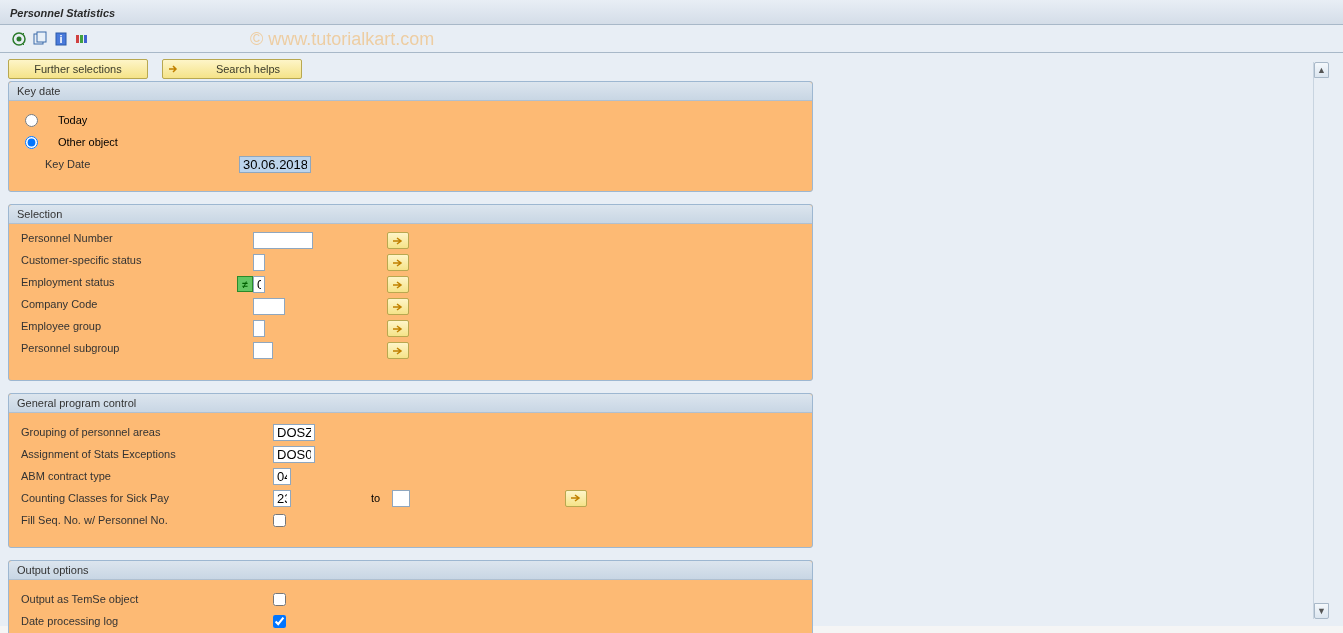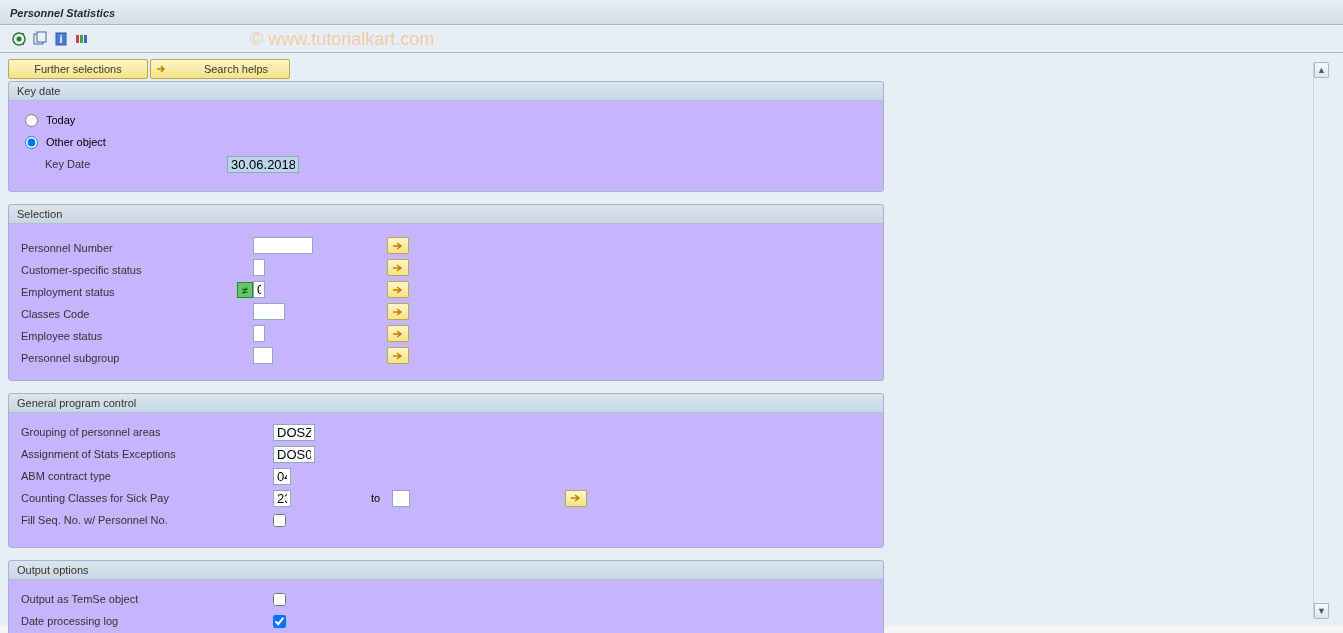--- a/index.html
+++ b/index.html
@@ -45,63 +45,63 @@
     
     .main-area {
       background: #e8eef5;
       padding: 6px 8px;
       height: calc(100% - 60px);
       position: relative;
     }
     
     .button-row {
       display: flex;
-      gap: 2px;
+      gap: 14px;
       margin-bottom: 2px;
     }
     
     .sap-btn {
       background: linear-gradient(#fef5c8, #f5e388);
       border: 1px solid #b8a850;
       border-radius: 2px;
       padding: 2px 4px;
       height: 20px;
       display: inline-flex;
       align-items: center;
       justify-content: center;
       cursor: pointer;
       color: #3a3a2a;
     }
     .sap-btn.wide { width: 140px; }
     .sap-btn.wide2 { width: 140px; }
     
     .group-box {
-      width: 876px;
+      width: 805px;
       border: 1px solid #9db7d1;
       border-radius: 3px;
       margin-bottom: 12px;
-      background: #c4b5fd;
+      background: #fdba74;
     }
     .group-header {
       background: linear-gradient(#dce5ee, #c8d6e4);
       border-bottom: 1px solid #b0c0d0;
       padding: 3px 8px;
       font-size: 11px;
       color: #333;
       border-radius: 3px 3px 0 0;
     }
     .group-body {
       padding: 8px 8px 16px 8px;
     }
     
     .form-row {
       display: flex;
       align-items: center;
       height: 22px;
-      gap: 4px;
+      gap: 16px;
     }
     .form-label {
       width: 206px;
       padding-left: 4px;
       color: #333;
     }
     .form-label.indent { padding-left: 28px; }
     
     input[type="text"].sap-input {
       height: 17px;
@@ -122,21 +122,21 @@
     .arrow-btn {
       background: linear-gradient(#fef5c8, #f5e388);
       border: 1px solid #b8a850;
       border-radius: 2px;
       width: 22px; height: 17px;
       display: inline-flex; align-items: center; justify-content: center;
       cursor: pointer;
       position: absolute;
     }
     
-    .sel-row { position: relative; height: 22px; display: flex; align-items: flex-end; }
+    .sel-row { position: relative; height: 22px; display: flex; align-items: flex-start; }
     .sel-label { width: 220px; padding-left: 4px; color: #333; }
     .sel-arrow { left: 370px; }
     
     .gpc-row { display: flex; align-items: center; height: 22px; position: relative; }
     .gpc-label { width: 256px; padding-left: 4px; color: #333; }
     
     .neq-icon {
       width: 16px; height: 16px;
       background: #63c663;
       border: 1px solid #2a8a2a;
@@ -267,30 +267,30 @@
         <span class="sel-label">Employment status</span>
         <span class="neq-icon">≠</span>
         <input type="text" class="sap-input" style="width: 12px;" value="0">
         <span class="arrow-btn sel-arrow">
             <svg width="12" height="10" viewBox="0 0 12 10">
               <path d="M1 5 L8 5 M5 2 L9 5 L5 8" stroke="#c08000" stroke-width="1.5" fill="none"></path>
             </svg>
           </span>
       </div>
       <div class="sel-row">
-        <span class="sel-label">Classes Code</span>
+        <span class="sel-label">Company Code</span>
         <input type="text" class="sap-input" style="width: 32px; margin-left: 16px;">
         <span class="arrow-btn sel-arrow">
             <svg width="12" height="10" viewBox="0 0 12 10">
               <path d="M1 5 L8 5 M5 2 L9 5 L5 8" stroke="#c08000" stroke-width="1.5" fill="none"></path>
             </svg>
           </span>
       </div>
       <div class="sel-row">
-        <span class="sel-label">Employee status</span>
+        <span class="sel-label">Employee group</span>
         <input type="text" class="sap-input" style="width: 12px; margin-left: 16px;">
         <span class="arrow-btn sel-arrow">
             <svg width="12" height="10" viewBox="0 0 12 10">
               <path d="M1 5 L8 5 M5 2 L9 5 L5 8" stroke="#c08000" stroke-width="1.5" fill="none"></path>
             </svg>
           </span>
       </div>
       <div class="sel-row">
         <span class="sel-label">Personnel subgroup</span>
         <input type="text" class="sap-input" style="width: 20px; margin-left: 16px;">

